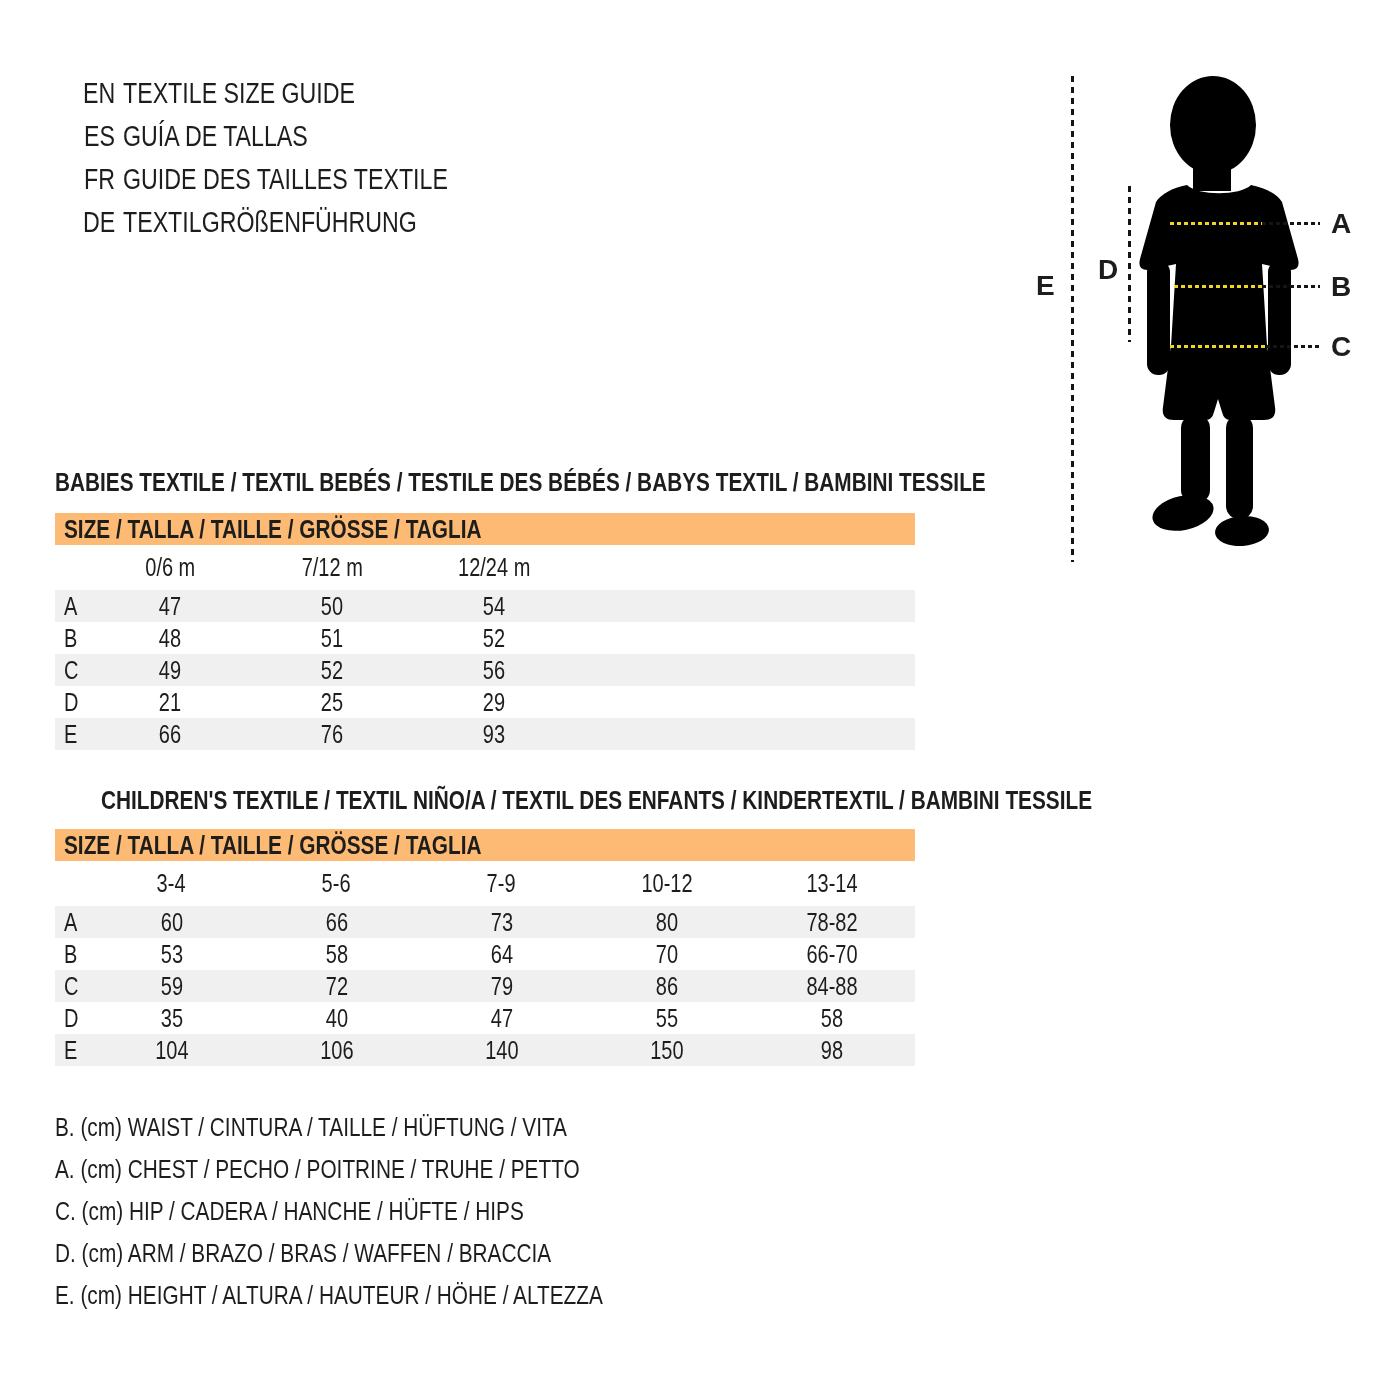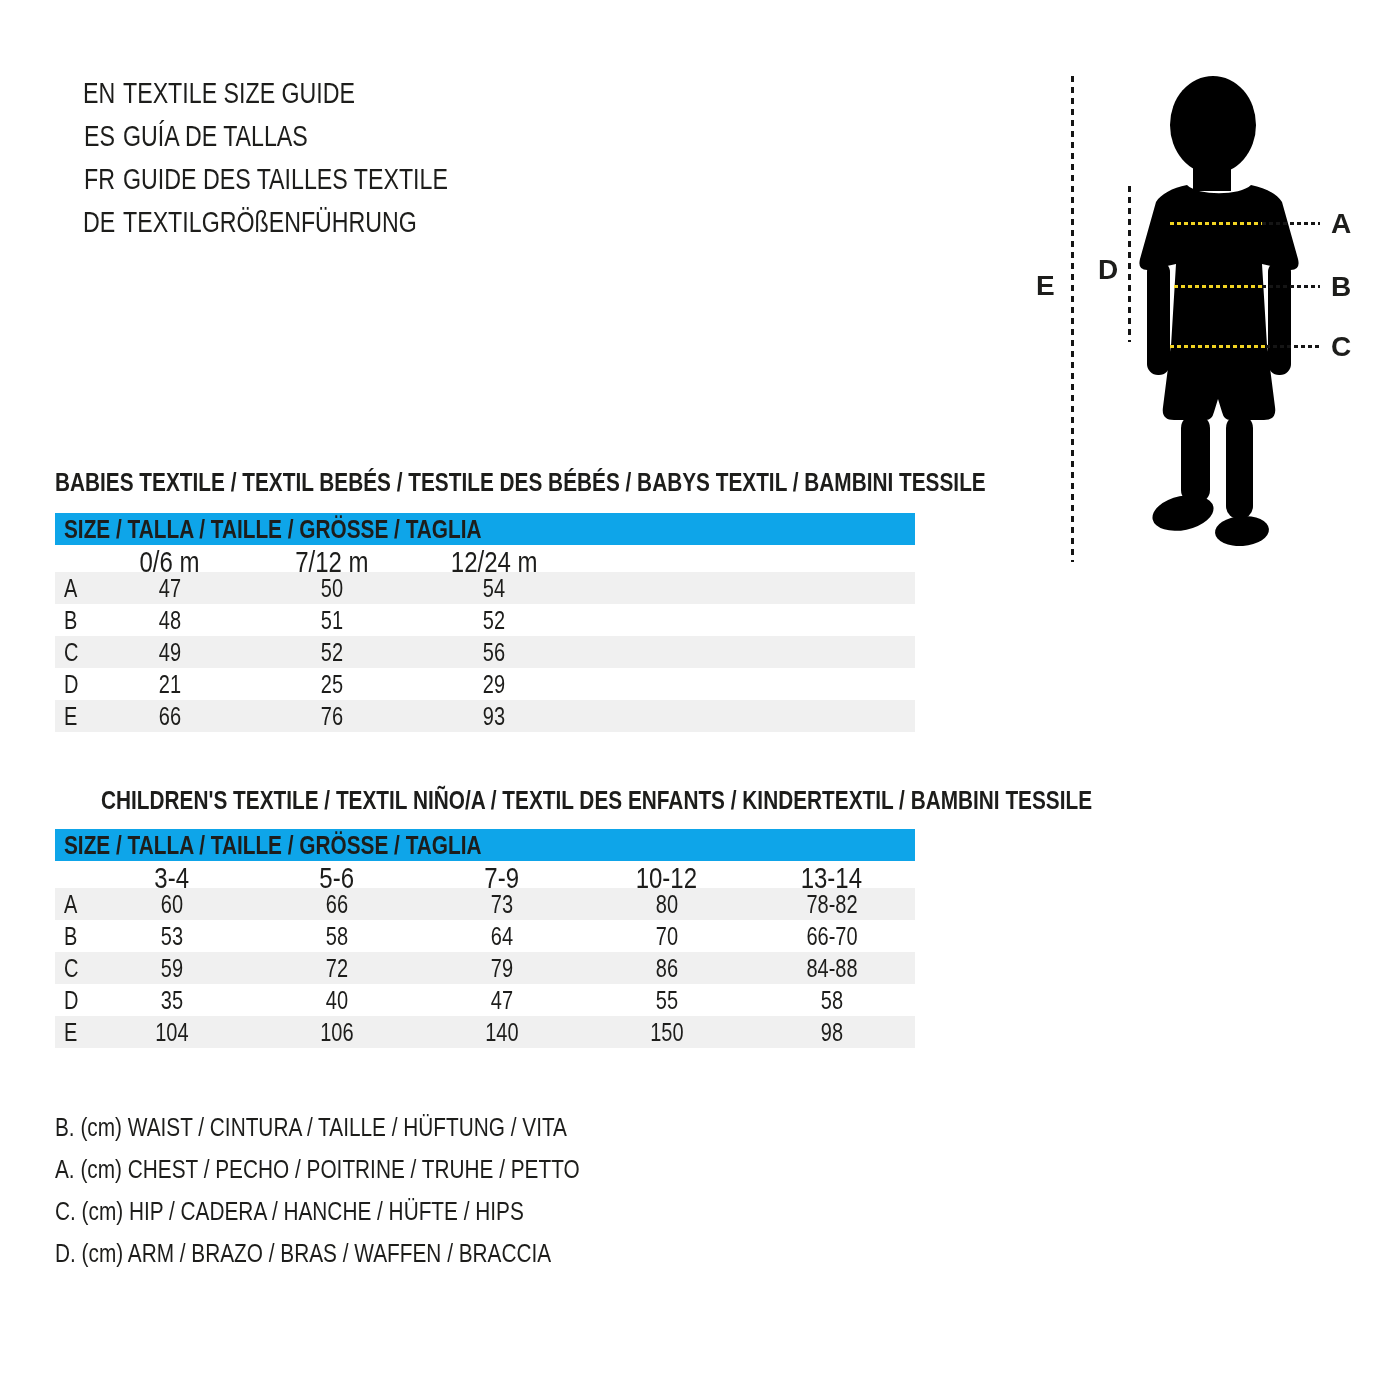--- a/index.html
+++ b/index.html
@@ -14,23 +14,23 @@
   
   .langs{left:55px;top:72px;font-size:29px;font-weight:400;text-align:right;}
   .lang-row{height:43px;line-height:43px;display:flex;}
   .lang-code{width:68px;flex:0 0 68px;}
 
   
   .section-title{left:55px;font-size:26px;font-weight:700;line-height:30px;}
 
   
   .sg-table{left:55px;width:860px;}
-  .t-head{height:32px;background:#0ea5e9;display:flex;align-items:center;
+  .t-head{height:32px;background:#fdba74;display:flex;align-items:center;
           padding-left:9px;box-sizing:border-box;font-size:26px;font-weight:700;}
-  .t-cols{height:27px;font-size:30px;font-weight:400;}
+  .t-cols{height:45px;font-size:25px;font-weight:400;}
   .t-row{height:32px;font-size:25px;font-weight:400;}
   .t-cols,.t-row{display:grid;align-items:center;}
   .babies .t-cols,.babies .t-row{grid-template-columns:34px 162px 162px 162px;}
   .children .t-cols,.children .t-row{grid-template-columns:34px 165px 165px 165px 165px 165px;}
   .t-row.shaded{background:#f0f0f0;}
   .lbl{padding-left:9px;}
   .val,.colh{text-align:center;}
 
   
   .legend{left:55px;top:1106px;font-size:26px;font-weight:400;}
@@ -212,15 +212,18 @@
     </div>
     <div class="legend-line">
       <span class="cx">A. (cm) CHEST / PECHO / POITRINE / TRUHE / PETTO</span>
     </div>
     <div class="legend-line">
       <span class="cx">C. (cm) HIP / CADERA / HANCHE / HÜFTE / HIPS</span>
     </div>
     <div class="legend-line">
       <span class="cx">D. (cm) ARM / BRAZO / BRAS / WAFFEN / BRACCIA</span>
     </div>
+    <div class="legend-line">
+      <span class="cx">E. (cm) HEIGHT / ALTURA / HAUTEUR / HÖHE / ALTEZZA</span>
+    </div>
   </div>
 
 </div>
 
 </body></html>

